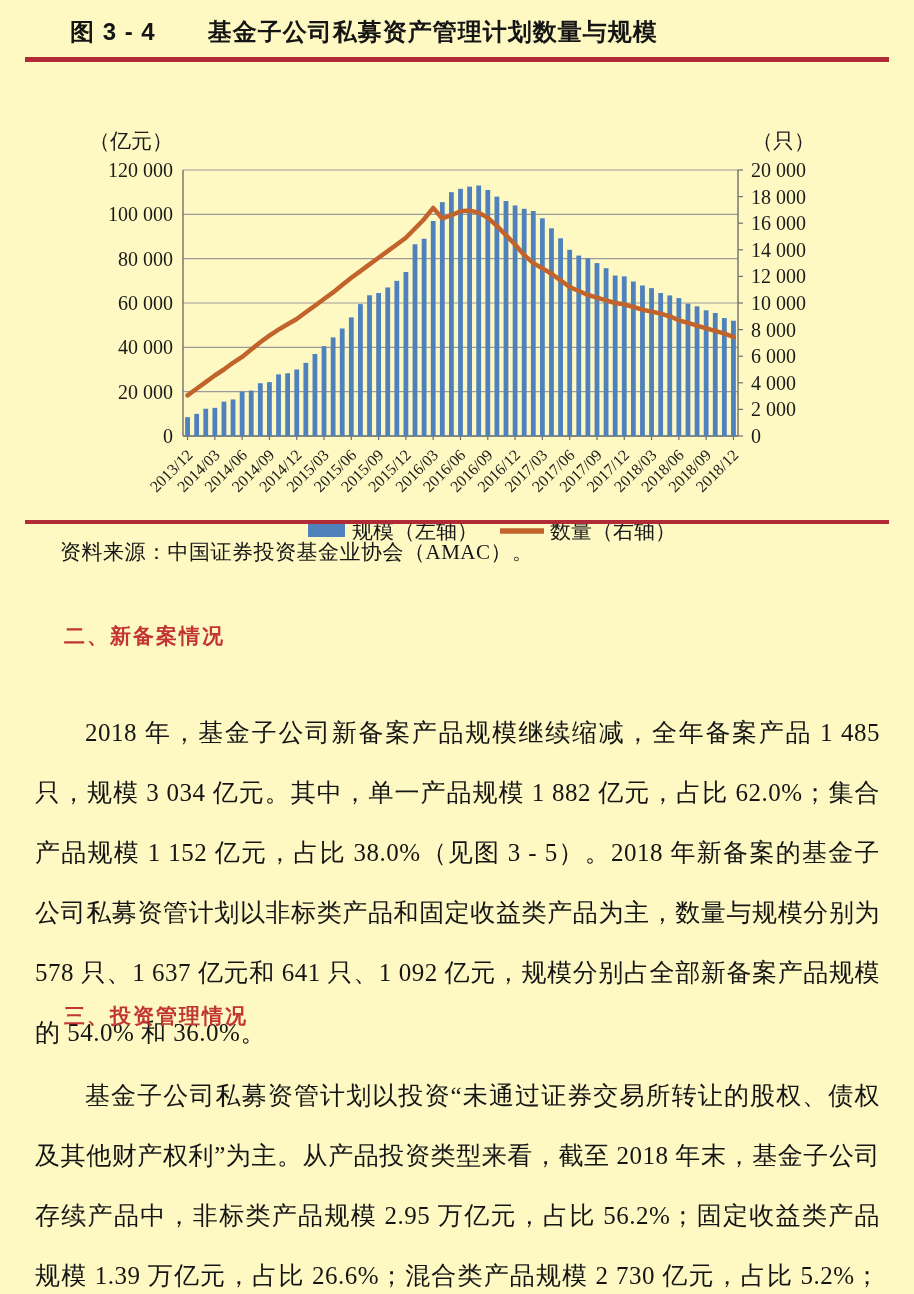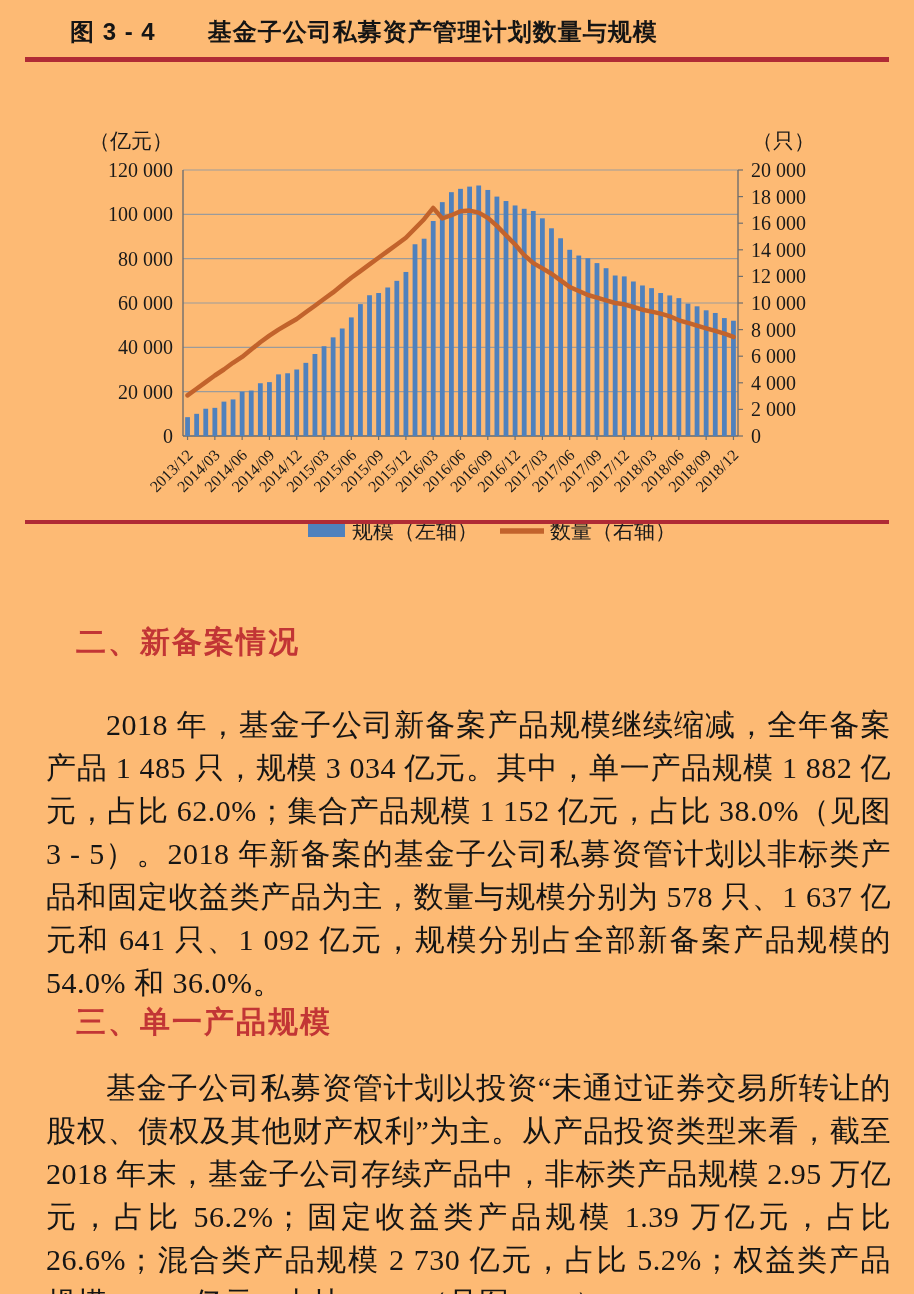--- a/index.html
+++ b/index.html
@@ -1,31 +1,31 @@
 <!DOCTYPE html>
 <html><head>
 <meta charset="utf-8">
 <style>
   html,body{margin:0;padding:0;background:#ffffff;}
-  .page{position:relative;width:914px;height:1294px;background:#fdba74;overflow:hidden;
+  .page{position:relative;width:914px;height:1294px;background:#fef9c3;overflow:hidden;
         font-family:"Liberation Serif","DejaVu Serif",serif;color:#151515;}
   .fig-caption{position:absolute;top:16px;left:70px;font-size:24px;font-weight:bold;
         font-family:"Liberation Sans","DejaVu Sans",sans-serif;letter-spacing:1px;}
   .fig-caption .lbl{margin-right:52px;}
   .rule{position:absolute;left:25px;width:864px;background:#b02b35;}
   .rule.top{top:57px;height:5px;}
   .rule.bottom{top:520px;height:4px;}
   .chart-wrap{position:absolute;top:78px;left:40px;width:834px;height:442px;margin-top:48px;}
   .source{position:absolute;top:538px;left:60px;font-size:21px;letter-spacing:.5px;}
-  .sec-heading{position:absolute;left:76px;font-size:30px;font-weight:bold;
+  .sec-heading{position:absolute;left:64px;font-size:21px;font-weight:bold;
         font-family:"Liberation Sans","DejaVu Sans",sans-serif;color:#c23535;letter-spacing:2px;}
   .sec-heading.one{top:622px;}
   .sec-heading.two{top:1002px;}
-  .para{position:absolute;left:35px;width:845px;font-size:30px;line-height:43px;
-        text-align:justify;text-justify:inter-ideograph;text-indent:2em;letter-spacing:.5px;margin-left:11px;}
+  .para{position:absolute;left:35px;width:845px;font-size:25px;line-height:60px;
+        text-align:justify;text-justify:inter-ideograph;text-indent:2em;letter-spacing:.5px;}
   .para.one{top:703px;}
   .para.two{top:1066px;}
   svg text{font-family:"Liberation Serif","DejaVu Serif",serif;fill:#1a1a1a;}
 </style>
 </head>
 <body>
 
 <div class="page">
 
   <div class="fig-caption">
@@ -183,20 +183,21 @@
         <text x="699.4508196721312" y="330" text-anchor="end" font-size="16" transform="rotate(-45 699.4508196721312 330)">2018/12</text>
         <rect x="268" y="398" width="37" height="13" fill="#4f81bd"></rect>
         <text x="312" y="412" font-size="21">规模（左轴）</text>
         <line x1="460" y1="405" x2="504" y2="405" stroke="#c2632c" stroke-width="5.5"></line>
         <text x="510" y="412" font-size="21">数量（右轴）</text>
       </svg>
   </div>
 
   <div class="rule bottom"></div>
 
+  <div class="source">资料来源：中国证券投资基金业协会（AMAC）。</div>
 
   <div class="sec-heading one">二、新备案情况</div>
   <div class="para one">2018 年，基金子公司新备案产品规模继续缩减，全年备案产品 1 485 只，规模 3 034 亿元。其中，单一产品规模 1 882 亿元，占比 62.0%；集合产品规模 1 152 亿元，占比 38.0%（见图 3 - 5）。2018 年新备案的基金子公司私募资管计划以非标类产品和固定收益类产品为主，数量与规模分别为 578 只、1 637 亿元和 641 只、1 092 亿元，规模分别占全部新备案产品规模的 54.0% 和 36.0%。</div>
 
-  <div class="sec-heading two">三、单一产品规模</div>
+  <div class="sec-heading two">三、投资管理情况</div>
   <div class="para two">基金子公司私募资管计划以投资“未通过证券交易所转让的股权、债权及其他财产权利”为主。从产品投资类型来看，截至 2018 年末，基金子公司存续产品中，非标类产品规模 2.95 万亿元，占比 56.2%；固定收益类产品规模 1.39 万亿元，占比 26.6%；混合类产品规模 2 730 亿元，占比 5.2%；权益类产品规模 5 930 亿元，占比 3.7%（见图 3 - 6）。</div>
 
 </div>
 
 </body></html>

